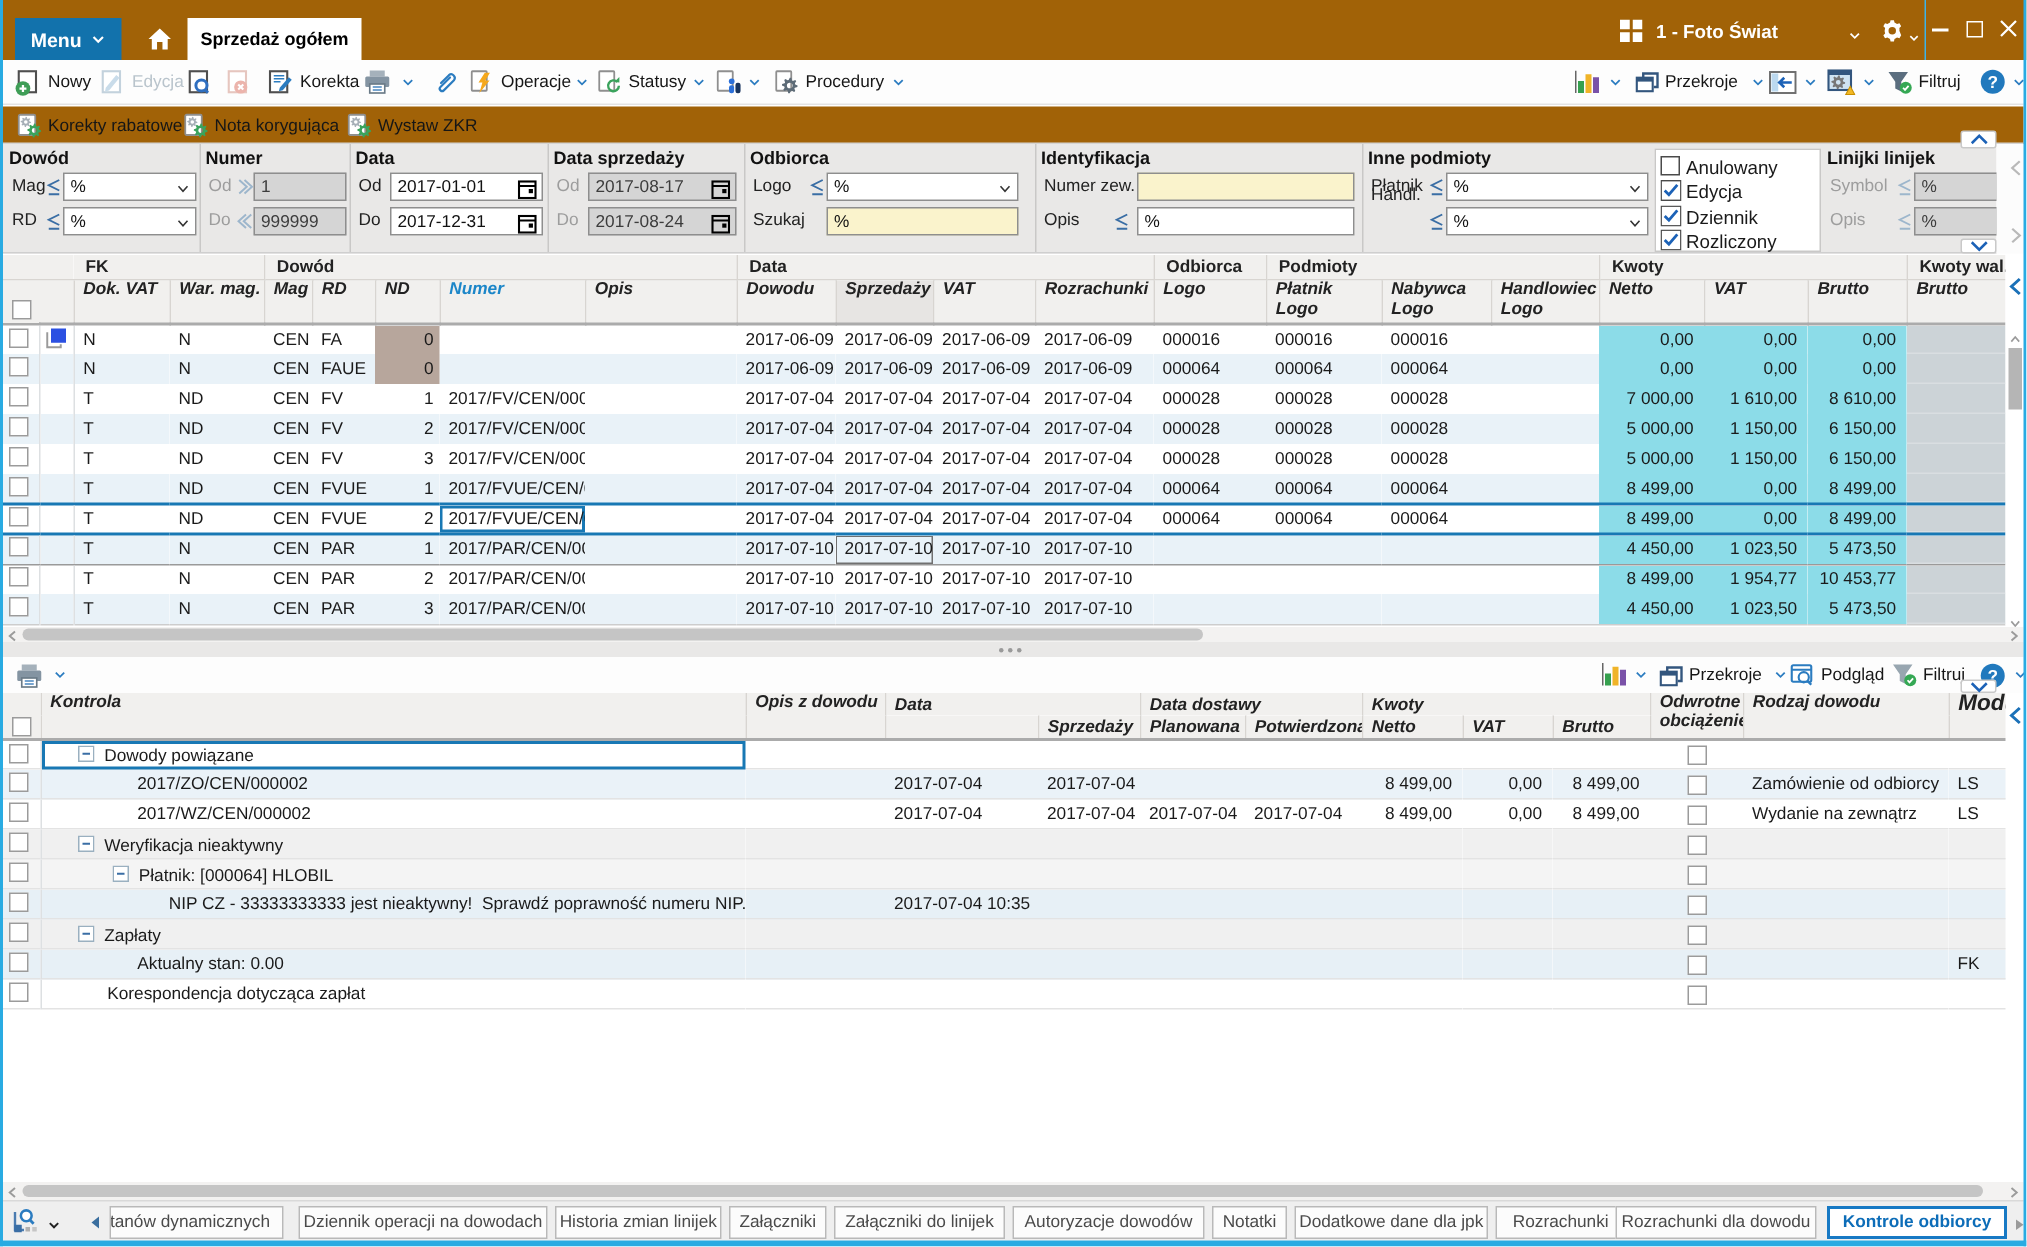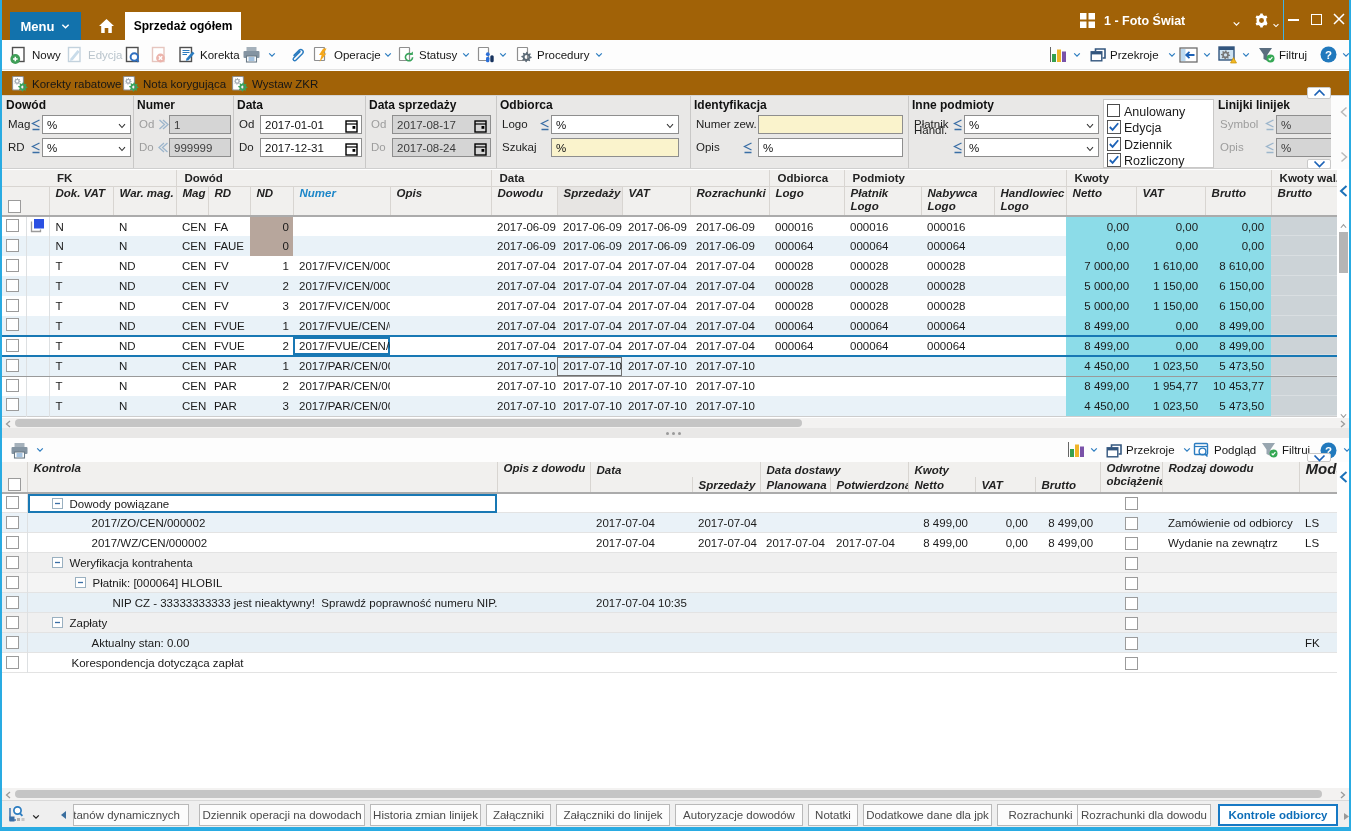--- a/index.html
+++ b/index.html
@@ -914,21 +914,21 @@
           <td class="num">8 499,00</td>
           <td class="ctr"><span class="cb cbsm"></span></td>
           <td>Wydanie na zewnątrz</td>
           <td>LS</td>
         </tr>
 <tr style="background:#f0f0f0;">
           <td><span class="cb"></span></td>
           <td><span class="tmin" style="margin-left:18px;"><svg width="11" height="11" viewBox="0 0 11 11">
                 <rect x="0.5" y="0.5" width="10" height="10" fill="#fff" stroke="#9ab0c0"></rect>
                 <path d="M3 5.5 H8" stroke="#3a6ea5" stroke-width="1.3"></path>
-              </svg></span><span style="margin-left:7px;">Weryfikacja kontrahenta</span></td>
+              </svg></span><span style="margin-left:7px;">Weryfikacja nieaktywny</span></td>
           <td></td>
           <td></td>
           <td></td>
           <td></td>
           <td></td>
           <td></td>
           <td></td>
           <td></td>
           <td class="ctr"><span class="cb cbsm"></span></td>
           <td></td>

